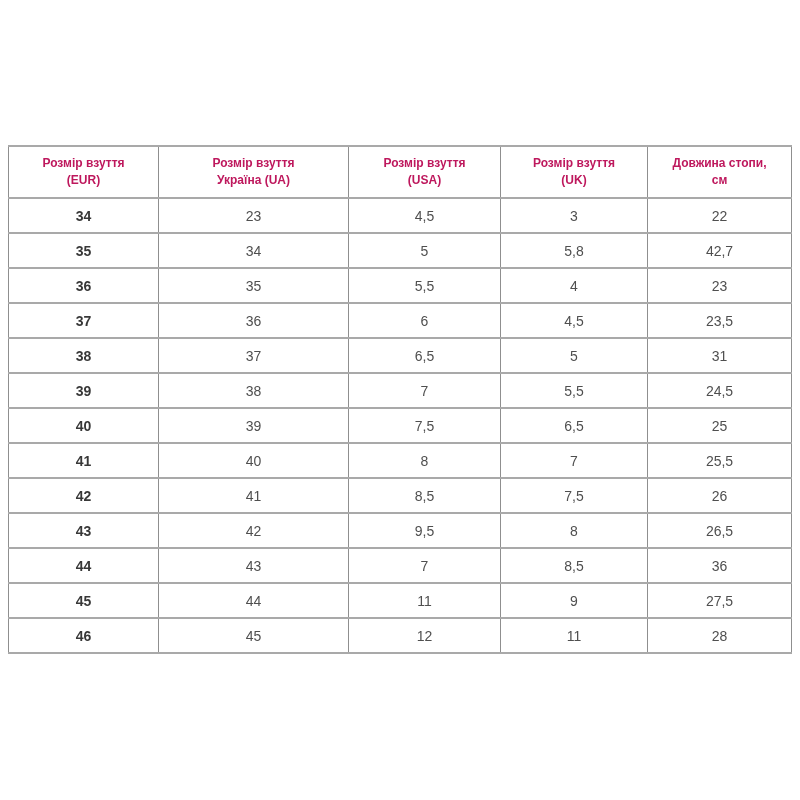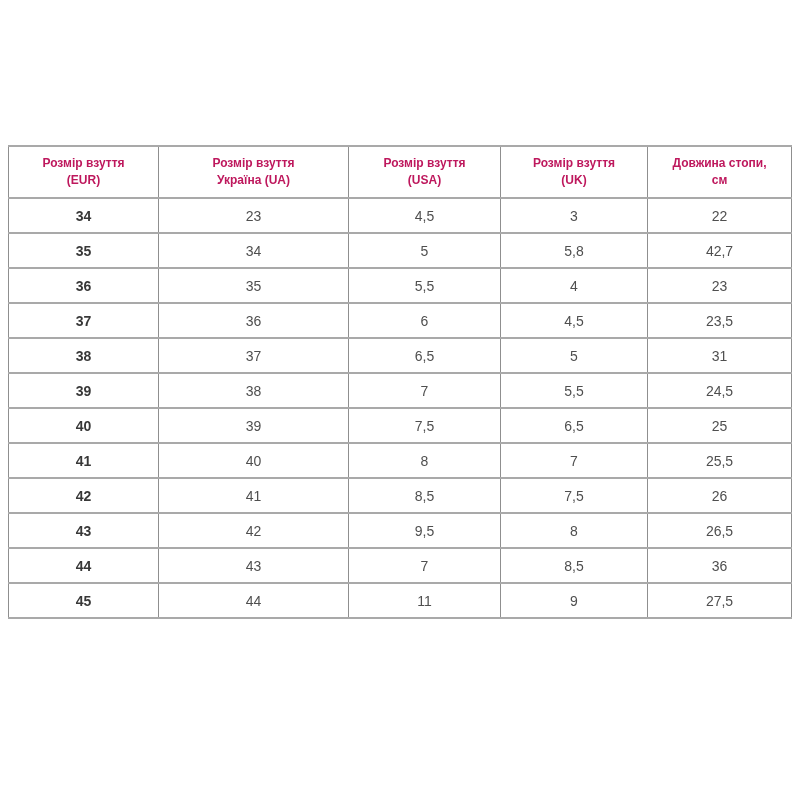--- a/index.html
+++ b/index.html
@@ -157,15 +157,22 @@
           <td>8,5</td>
           <td>36</td>
         </tr>
         <tr>
           <td class="col-eur">45</td>
           <td>44</td>
           <td>11</td>
           <td>9</td>
           <td>27,5</td>
         </tr>
+        <tr>
+          <td class="col-eur">46</td>
+          <td>45</td>
+          <td>12</td>
+          <td>11</td>
+          <td>28</td>
+        </tr>
       </tbody>
   </table>
 </div>
 
 </body></html>

